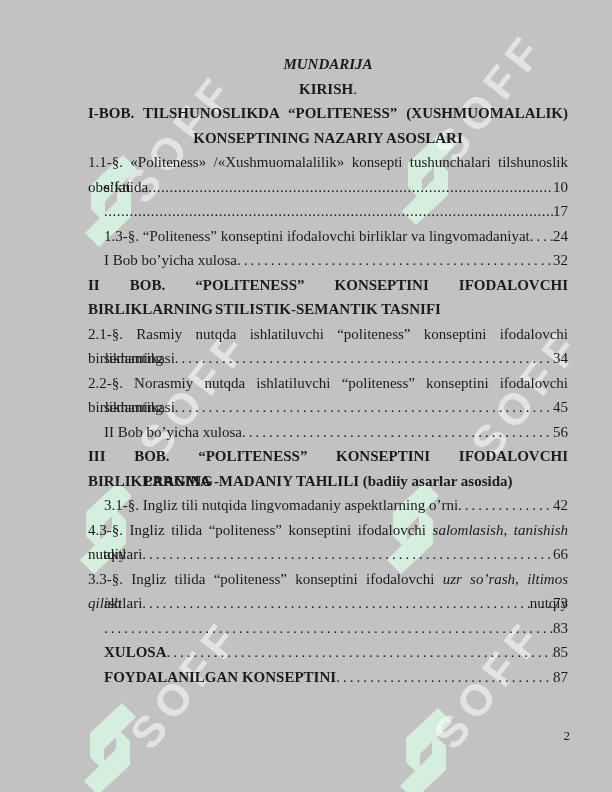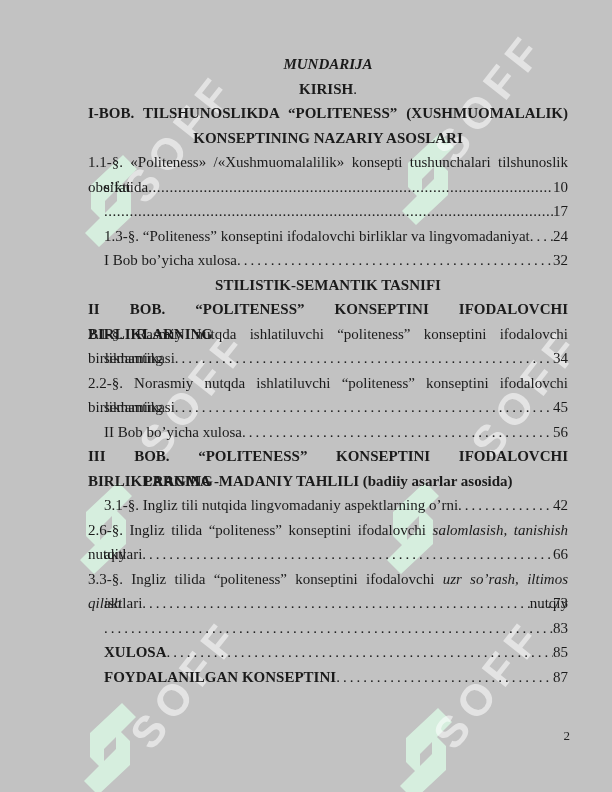--- a/index.html
+++ b/index.html
@@ -129,22 +129,22 @@
       <div class="line leader">
         <span class="txt"><span class="">1.3-§. “Politeness” konseptini ifodalovchi birliklar va lingvomadaniyat</span></span>
         <span class="dots spaced">....................................................................................................................................................................................</span>
         <span class="pg">24</span>
       </div>
       <div class="line leader">
         <span class="txt"><span class="">I Bob bo’yicha xulosa</span></span>
         <span class="dots spaced">....................................................................................................................................................................................</span>
         <span class="pg">32</span>
       </div>
+      <div class="line justify"><span class="b ">II BOB. “POLITENESS” KONSEPTINI IFODALOVCHI BIRLIKLARNING</span></div>
       <div class="line left"><span class="b ">STILISTIK-SEMANTIK TASNIFI</span></div>
-      <div class="line justify"><span class="b ">II BOB. “POLITENESS” KONSEPTINI IFODALOVCHI BIRLIKLARNING</span></div>
       <div class="line justify"><span class="">2.1-§. Rasmiy nutqda ishlatiluvchi “politeness” konseptini ifodalovchi birliklarning</span></div>
       <div class="line leader">
         <span class="txt"><span class="">semantikasi</span></span>
         <span class="dots spaced">....................................................................................................................................................................................</span>
         <span class="pg">34</span>
       </div>
       <div class="line justify"><span class="">2.2-§. Norasmiy nutqda ishlatiluvchi “politeness” konseptini ifodalovchi birliklarning</span></div>
       <div class="line leader">
         <span class="txt"><span class="">semantikasi</span></span>
         <span class="dots spaced">....................................................................................................................................................................................</span>
@@ -155,21 +155,21 @@
         <span class="dots spaced">....................................................................................................................................................................................</span>
         <span class="pg">56</span>
       </div>
       <div class="line justify"><span class="b ">III BOB. “POLITENESS” KONSEPTINI IFODALOVCHI BIRLIKLARNING</span></div>
       <div class="line left"><span class="b ">PRAGMA -MADANIY TAHLILI (badiiy asarlar asosida)</span></div>
       <div class="line leader">
         <span class="txt"><span class="">3.1-§. Ingliz tili nutqida lingvomadaniy aspektlarning o’rni</span></span>
         <span class="dots spaced">....................................................................................................................................................................................</span>
         <span class="pg">42</span>
       </div>
-      <div class="line justify"><span class="">2.6-§. Ingliz tilida “politeness” konseptini ifodalovchi </span><span class="i">salomlasish, tanishish</span><span class=""> nutqiy</span></div>
+      <div class="line justify"><span class="">4.3-§. Ingliz tilida “politeness” konseptini ifodalovchi </span><span class="i">salomlasish, tanishish</span><span class=""> nutqiy</span></div>
       <div class="line leader">
         <span class="txt"><span class="">aktlari</span></span>
         <span class="dots spaced">....................................................................................................................................................................................</span>
         <span class="pg">66</span>
       </div>
       <div class="line justify"><span class="">3.3-§. Ingliz tilida “politeness” konseptini ifodalovchi </span><span class="i">uzr so’rash, iltimos qilish</span><span class=""> nutqiy</span></div>
       <div class="line leader">
         <span class="txt"><span class="">aktlari</span></span>
         <span class="dots spaced">....................................................................................................................................................................................</span>
         <span class="pg">73</span>

